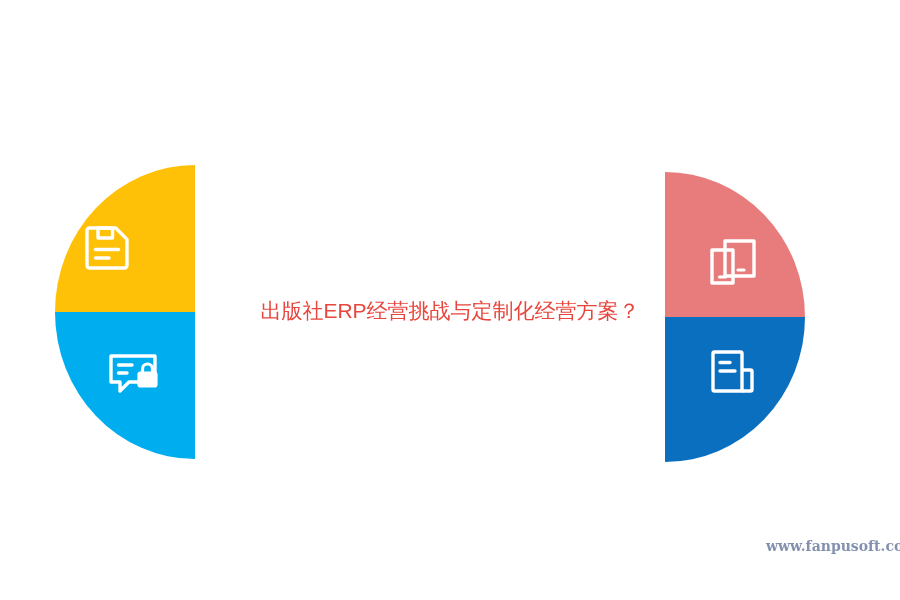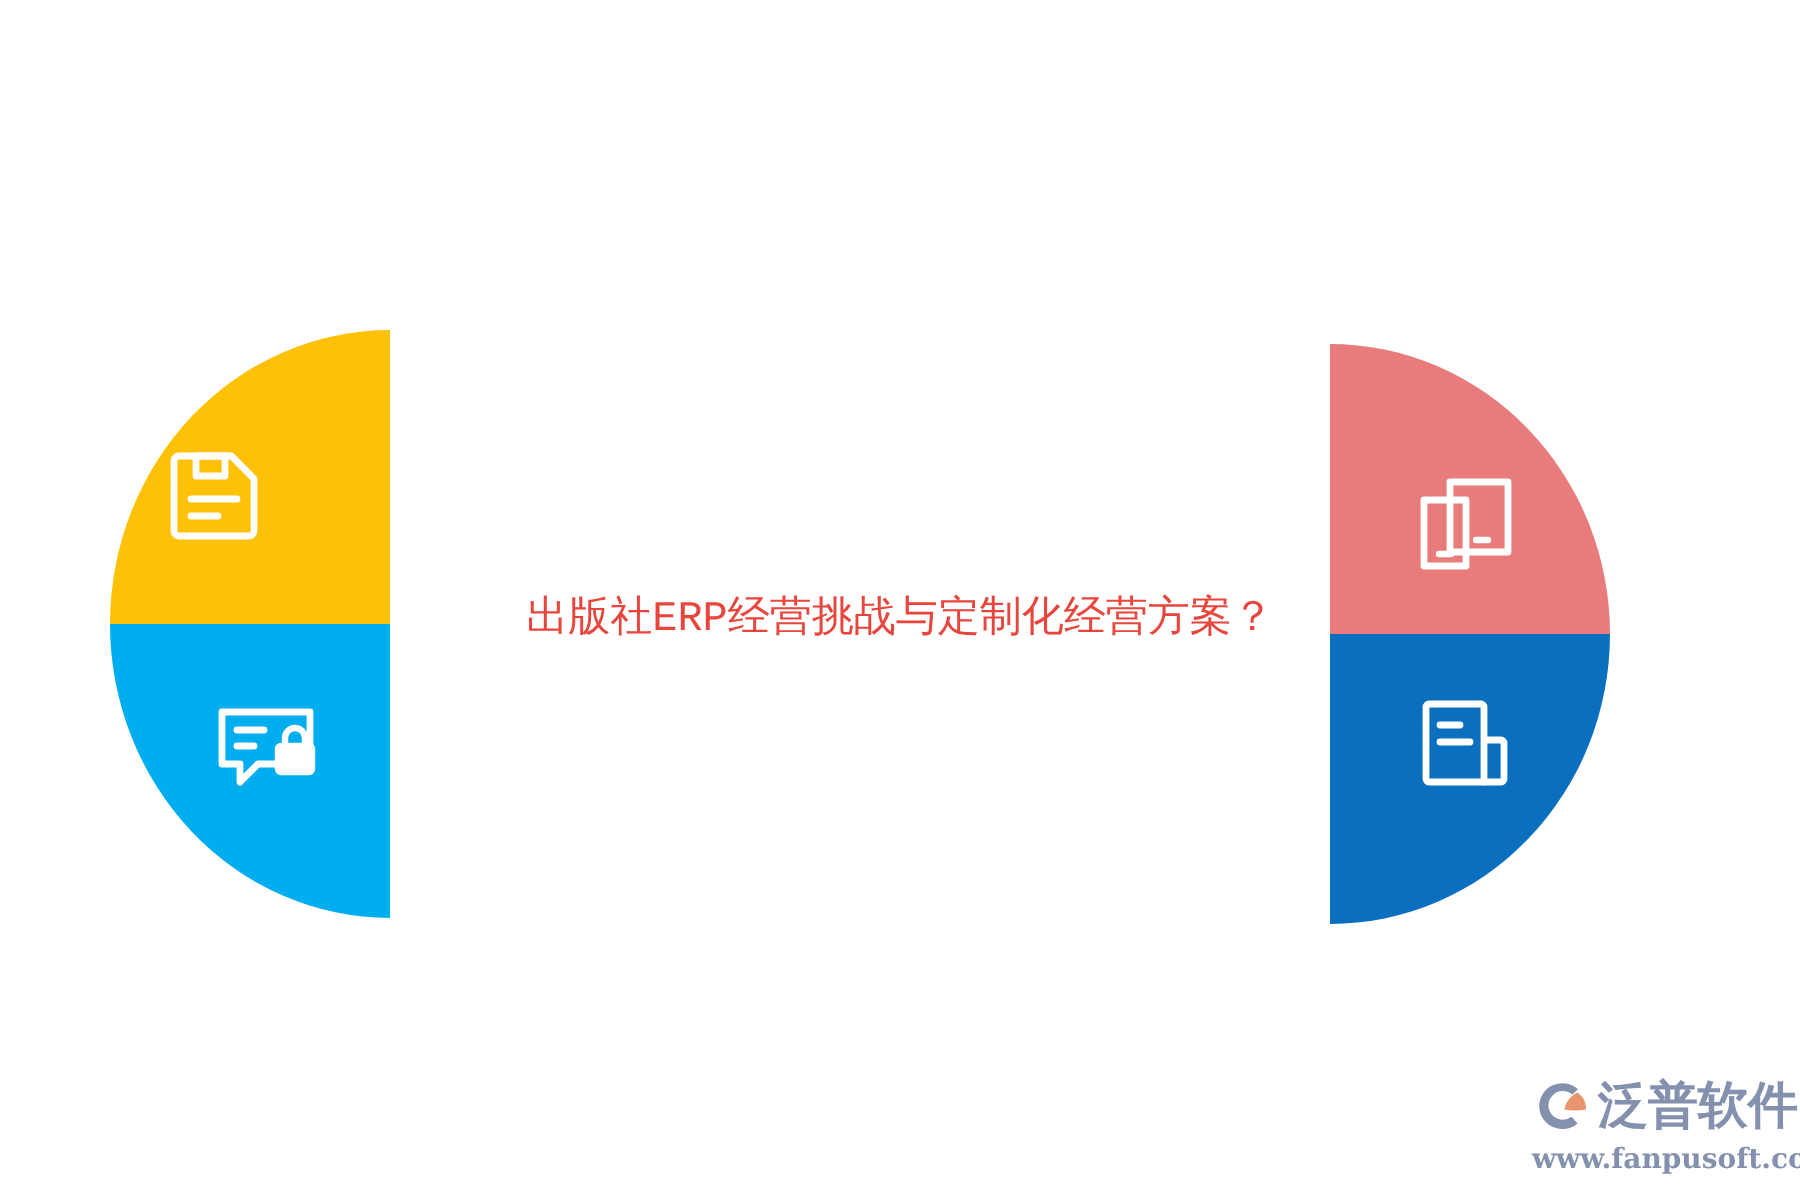--- a/index.html
+++ b/index.html
@@ -94,21 +94,21 @@
   .ic-docs      { left: 705px; top: 344px; }
 
   
   .title {
     position: absolute;
     left: 0;
     top: 296px;
     width: 900px;
     text-align: center;
     color: #E8453C;
-    font-family: Liberation Mono, monospace;
+    font-family: Liberation Sans, sans-serif;
     font-size: 21px;
     line-height: 30px;
     letter-spacing: 0px;
     white-space: nowrap;
   }
 
   
   .logo {
     position: absolute;
     left: 766px;
@@ -196,25 +196,16 @@
       <path d="M8 9.5a1.5 1.5 0 0 1 1.5-1.5h26a1.5 1.5 0 0 1 1.5 1.5V47H9.5A1.5 1.5 0 0 1 8 45.5V9.5z" stroke="#FFFFFF" stroke-width="3.4" stroke-linejoin="round"></path>
       <path d="M37 26h8.5a1.5 1.5 0 0 1 1.5 1.5v18a1.5 1.5 0 0 1-1.5 1.5H37" stroke="#FFFFFF" stroke-width="3.4" stroke-linejoin="round"></path>
       <line x1="15" y1="18.5" x2="25" y2="18.5" stroke="#FFFFFF" stroke-width="3.4" stroke-linecap="round"></line>
       <line x1="15" y1="27" x2="30" y2="27" stroke="#FFFFFF" stroke-width="3.4" stroke-linecap="round"></line>
     </svg>
   </div>
 
   <div class="title">出版社ERP经营挑战与定制化经营方案？</div>
 
   <div class="logo">
-    <div class="logo-row">
-      <span class="logo-mark">
-        <svg viewBox="0 0 30 30" fill="none" xmlns="http://www.w3.org/2000/svg">
-          <path d="M23 6.6A11.6 11.6 0 0 0 3.6 15a11.6 11.6 0 0 0 19.2 8.7l-3.0-3.3a7.2 7.2 0 1 1 .4-11.1L23 6.6z" fill="#8491AE"></path>
-          <path d="M22.6 8.2c3.2 2.0 4.6 5.1 4.4 8.6-3.6.6-7.2.6-10.8 0 .6-3.5 2.6-6.6 6.4-8.6z" fill="#E8946E"></path>
-        </svg>
-      </span>
-      <span class="logo-text">泛普软件</span>
-    </div>
     <div class="logo-url">www.fanpusoft.com</div>
   </div>
 
 </div>
 
 </body></html>

